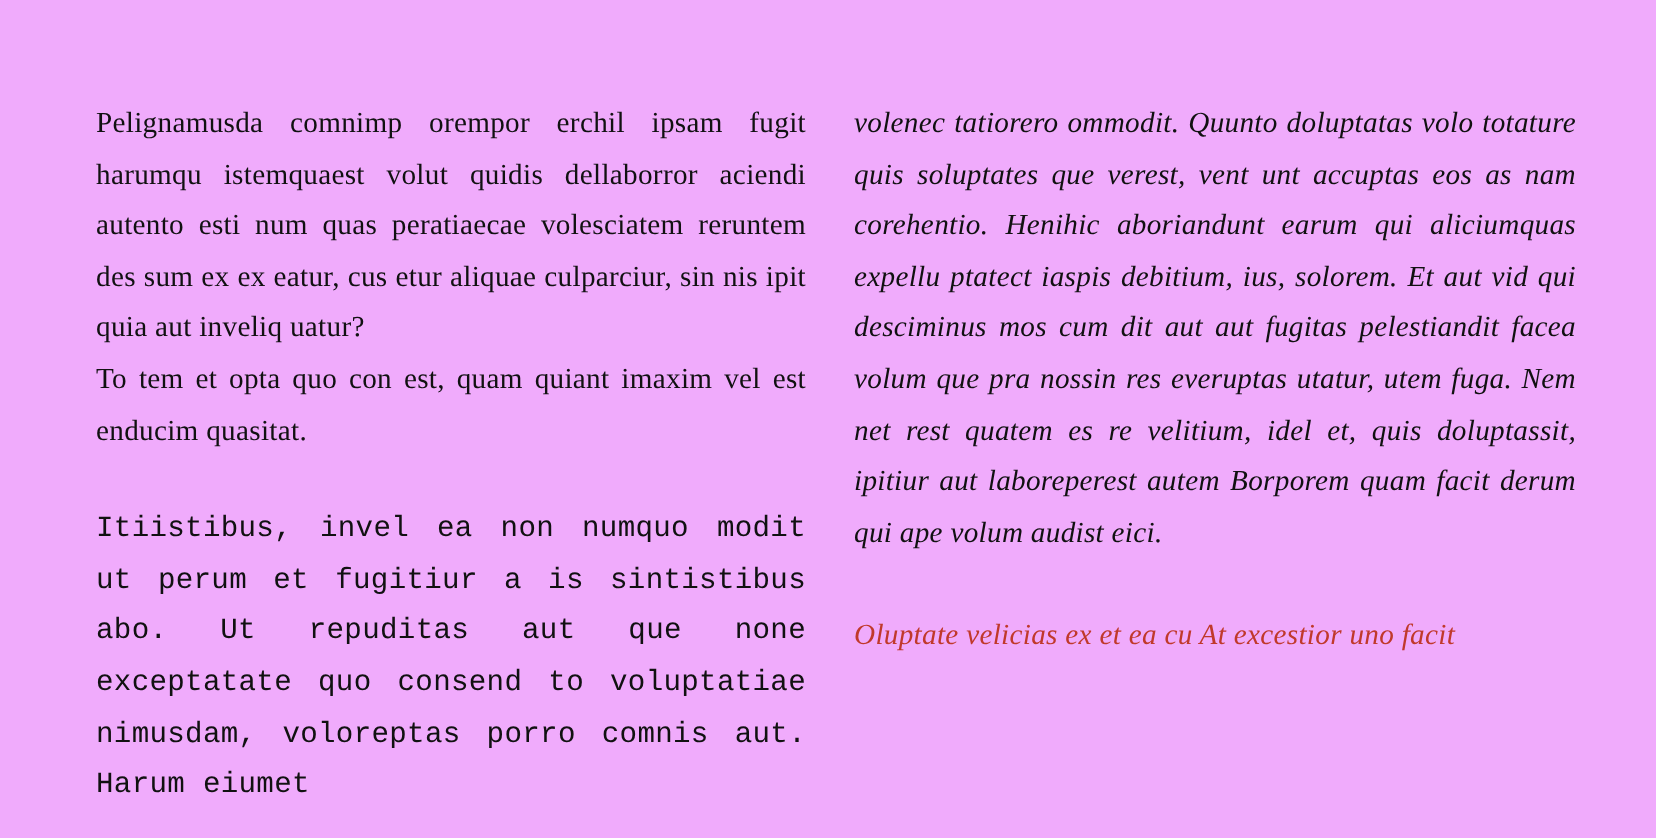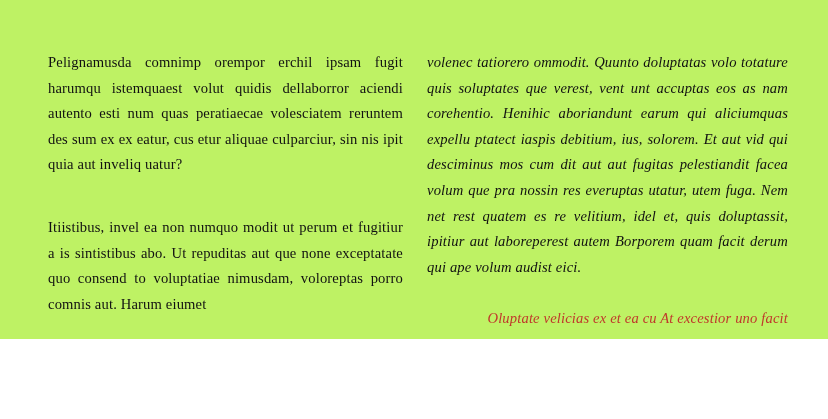--- a/index.html
+++ b/index.html
@@ -9,22 +9,22 @@
   body {
     width: 828px;
     height: 419px;
     background: #ffffff;
     font-family: "Liberation Serif", serif;
     overflow: hidden;
   }
   .page {
     position: relative;
     width: 828px;
-    height: 339px;
-    background: #bef264;
+    height: 419px;
+    background: #f0abfc;
     box-sizing: border-box;
   }
   .columns {
     position: absolute;
     left: 48px;
     top: 50px;
     right: 40px;
     display: flex;
     gap: 24px;
   }
@@ -42,39 +42,41 @@
     font-family: "Liberation Serif", serif;
     font-size: 14.6px;
     line-height: 25.6px;
     color: #111111;
     text-align: justify;
     text-justify: inter-word;
     hyphens: manual;
     letter-spacing: 0.15px;
   }
   p.gap-before {
-    margin-top: 37px;
+    margin-top: 24px;
+    font-family: Liberation Mono, monospace;
   }
   p.tight-before {
     margin-top: 0;
   }
   p.accent {
     color: #c0392b;
     margin-top: 25.6px;
-    text-align: right;
+    text-align: left;
   }
 </style>
 </head>
 <body>
 
 <div class="page">
   <div class="columns">
 
     <div class="column left">
       <p>Pelignamusda comnimp orempor erchil ipsam fugit harumqu istemquaest volut quidis dellaborror aciendi autento esti num quas peratiaecae volesciatem reruntem des sum ex ex eatur, cus etur aliquae culparciur, sin nis ipit quia aut inveliq uatur?</p>
+      <p class="tight-before">To tem et opta quo con est, quam quiant imaxim vel est enducim quasitat.</p>
       <p class="gap-before">Itiistibus, invel ea non numquo modit ut perum et fugitiur a is sintistibus abo. Ut repuditas aut que none exceptatate quo consend to voluptatiae nimusdam, voloreptas porro comnis aut. Harum eiumet</p>
     </div>
 
     <div class="column right">
       <p>volenec tatiorero ommodit. Quunto doluptatas volo totature quis soluptates que verest, vent unt accuptas eos as nam corehentio. Henihic aboriandunt earum qui aliciumquas expellu ptatect iaspis debitium, ius, solorem. Et aut vid qui desciminus mos cum dit aut aut fugitas pelestiandit facea volum que pra nossin res everuptas utatur, utem fuga. Nem net rest quatem es re velitium, idel et, quis doluptassit, ipitiur aut laboreperest autem Borporem quam facit derum qui ape volum audist eici.</p>
       <p class="accent">Oluptate velicias ex et ea cu At excestior uno facit</p>
     </div>
 
   </div>
 </div>

